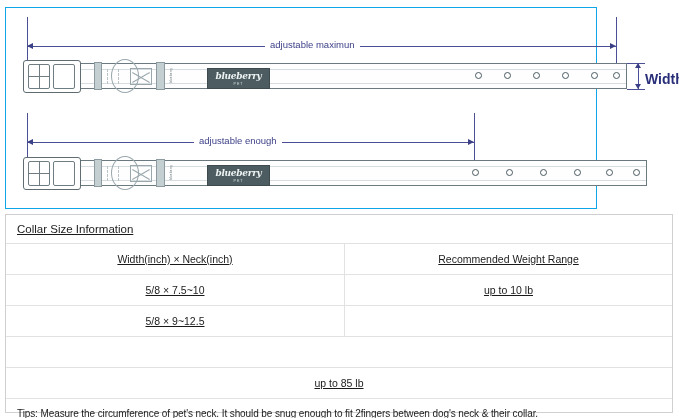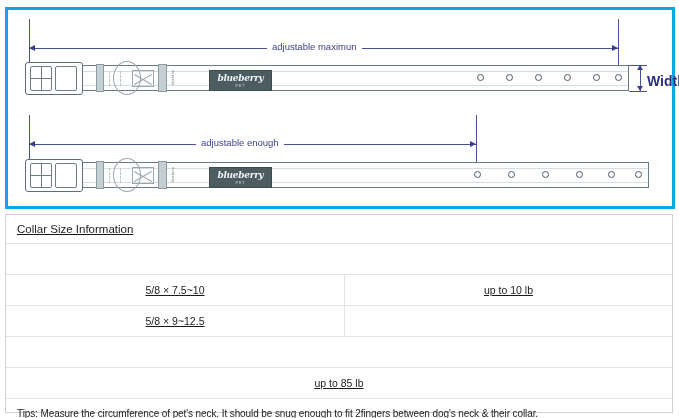--- a/index.html
+++ b/index.html
@@ -6,22 +6,22 @@
   body{
     width:679px;height:418px;overflow:hidden;
     font-family:"Liberation Sans","DejaVu Sans",sans-serif;
     color:#1a1a1a;
     -webkit-font-smoothing:antialiased;
   }
   .page{position:relative;width:679px;height:418px;}
 
   
   .diagram-panel{
-    position:absolute;left:5px;top:7px;width:670px;height:202px;
-    border:3px solid #0ea5e9;background:#fff;box-sizing:border-box;
+    position:absolute;left:5px;top:7px;width:592px;height:202px;
+    border:1px solid #0ea5e9;background:#fff;box-sizing:border-box;
   }
 
   
   .strap{
     position:absolute;border:1px solid #6b7a80;background:#fefefe;
     box-sizing:border-box;
   }
   .strap-inner-line{
     position:absolute;border-top:1px solid #d6dde0;
   }
@@ -238,20 +238,22 @@
 
   </div>
 
   <div class="table-panel">
 
     <div class="trow title-row">
       <div class="cell cfull">Collar Size Information</div>
     </div>
 
     <div class="trow head-row">
+      <div class="cell c1">Width(inch)  ×  Neck(inch)</div>
+      <div class="cell c2">Recommended Weight Range</div>
     </div>
 
     <div class="trow data-row">
       <div class="cell c1">5/8 × 7.5~10</div>
       <div class="cell c2">up to 10 lb</div>
     </div>
 
     <div class="trow data-row">
       <div class="cell c1">5/8 × 9~12.5</div>
     </div>

